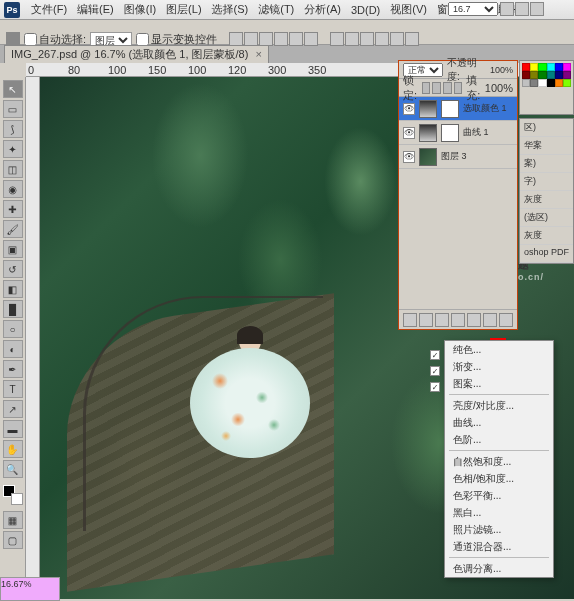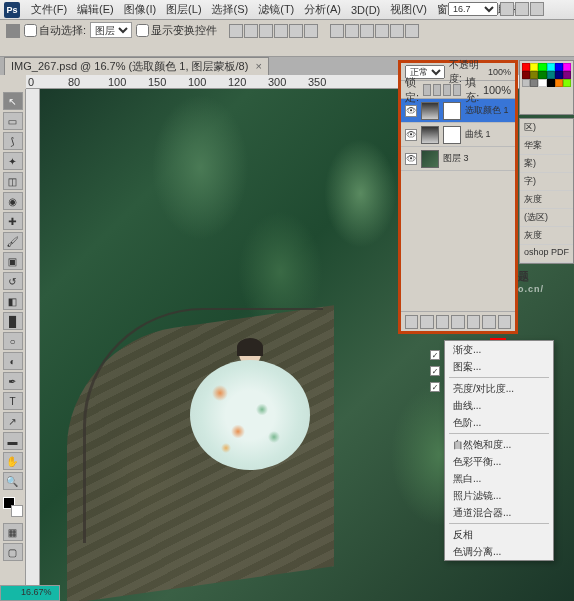--- a/index.html
+++ b/index.html
@@ -1,20 +1,20 @@
 <!DOCTYPE html>
 <html><head>
 <meta charset="utf-8">
 <style>
 *{margin:0;padding:0;box-sizing:border-box;font-family:"Microsoft YaHei",SimSun,sans-serif;font-size:11px;color:#333}
 body{background:#d4d0c8;width:574px;height:601px;overflow:hidden;position:relative}
 .menubar{height:20px;background:linear-gradient(#f0f0f0,#e0e0e0);display:flex;align-items:center;padding:0 4px;border-bottom:1px solid #999}
 .menubar .logo{width:16px;height:16px;background:#1a3d6b;border-radius:2px;margin-right:6px;display:flex;align-items:center;justify-content:center;color:#fff;font-size:9px;font-weight:bold}
 .menubar span{margin:0 5px;cursor:pointer}
-.optbar{height:22px;background:#d4d0c8;display:flex;align-items:flex-end;padding:18px 6px;border-bottom:1px solid #999;gap:4px}
+.optbar{height:22px;background:#d4d0c8;display:flex;align-items:flex-start;padding:12px 6px;border-bottom:1px solid #999;gap:4px}
 .optbar .icon{width:14px;height:14px;background:#888;display:inline-block}
 .optbar .chk{display:flex;align-items:center;gap:2px}
 .optbar select{height:16px;font-size:10px;background:#fff;border:1px solid #999}
 .tabbar{height:18px;background:#b0b0b0;display:flex;align-items:center;padding:0 4px;font-size:10px;color:#444}
 .tabbar .tab{background:#d4d0c8;padding:1px 6px;border:1px solid #888;border-bottom:none}
 .tabbar .x{margin-left:4px;color:#666}
 .ruler-h{height:14px;background:#e8e8e8;border-bottom:1px solid #999;margin-left:26px;font-size:7px;color:#555;display:flex;align-items:flex-end;padding-left:2px;overflow:hidden}
 .ruler-h span{width:40px;display:inline-block}
 .main{display:flex;height:522px;position:relative}
 .toolbox{width:26px;background:#d4d0c8;border-right:1px solid #999;display:flex;flex-direction:column;align-items:center;padding-top:2px}
@@ -42,21 +42,21 @@
 .girl .dress::before{content:"";position:absolute;inset:0;background:
  radial-gradient(circle 8px at 25% 30%,#e89050,transparent),
  radial-gradient(circle 6px at 60% 45%,#7ab890,transparent),
  radial-gradient(circle 7px at 40% 65%,#e89050,transparent),
  radial-gradient(circle 6px at 70% 70%,#7ab890,transparent),
  radial-gradient(circle 5px at 30% 80%,#e8b060,transparent)}
 .watermark{position:absolute;top:180px;right:30px;color:rgba(255,255,255,.7);font-size:18px;font-weight:bold;letter-spacing:2px}
 .watermark .sub{font-size:9px;letter-spacing:1px;color:rgba(255,255,255,.6)}
 .swatch-panel{position:absolute;right:0;top:60px;width:55px;height:55px;background:#d4d0c8;border:1px solid #888;display:grid;grid-template-columns:repeat(6,1fr);grid-auto-rows:8px;padding:2px}
 .swatch-panel div{border:1px solid rgba(0,0,0,.2)}
-.layers{position:absolute;right:56px;top:60px;width:120px;background:#d4d0c8;border:3px solid #c2410c}
+.layers{position:absolute;right:56px;top:60px;width:120px;background:#d4d0c8;border:1px solid #c2410c}
 .layers .hdr{height:18px;display:flex;align-items:center;gap:4px;padding:0 4px;border-bottom:1px solid #aaa}
 .layers .hdr select{flex:1;height:14px;font-size:9px}
 .layers .hdr2{height:18px;display:flex;align-items:center;gap:2px;padding:0 4px;border-bottom:1px solid #aaa;font-size:9px}
 .layers .hdr2 .ic{width:12px;height:12px;background:#bbb;border:1px solid #888}
 .layers .row{height:24px;display:flex;align-items:center;padding:0 4px;gap:4px;border-bottom:1px solid #bbb}
 .layers .row.sel{background:#3875d7;color:#fff}
 .layers .row .eye{width:12px;height:12px;border:1px solid #888;background:#fff;font-size:8px;display:flex;align-items:center;justify-content:center}
 .layers .row .thumb{width:18px;height:18px;background:#fff;border:1px solid #666}
 .layers .row .thumb.grad{background:linear-gradient(#333,#ccc)}
 .layers .row .thumb.img{background:linear-gradient(135deg,#2a4a35,#4a7050)}
@@ -66,21 +66,21 @@
 .layers .btnrow{height:20px;display:flex;align-items:center;justify-content:flex-end;gap:2px;padding:0 4px;border-top:1px solid #aaa}
 .layers .btnrow .b{width:14px;height:14px;background:#ccc;border:1px solid #888}
 .hl1{position:absolute;right:68px;top:338px;width:16px;height:16px;border:2px solid red;z-index:50}
 .side-menu{position:absolute;right:0;top:118px;width:55px;background:#d4d0c8;border:1px solid #888}
 .side-menu .mi{height:18px;padding:2px 4px;font-size:9px;border-bottom:1px solid #ccc;white-space:nowrap;overflow:hidden}
 .adj-menu{position:absolute;right:20px;top:340px;width:110px;background:#f0f0f0;border:1px solid #888;box-shadow:2px 2px 6px rgba(0,0,0,.3);z-index:60}
 .adj-menu .mi{height:17px;padding:2px 8px;font-size:10px;white-space:nowrap}
 .adj-menu .sep{height:1px;background:#bbb;margin:2px 4px}
 .checks{position:absolute;left:430px;top:350px;display:flex;flex-direction:column;gap:6px}
 .checks .c{width:10px;height:10px;border:1px solid #888;background:#fff;font-size:8px;display:flex;align-items:center;justify-content:center}
-.status{position:absolute;left:0;bottom:0;width:60px;height:16px;background:#14b8a6;border:1px solid #999;font-size:9px;padding:1px 20px}
+.status{position:absolute;left:0;bottom:0;width:60px;height:24px;background:#f0abfc;border:1px solid #999;font-size:9px;padding:1px 0}
 .zoombox{position:absolute;right:30px;top:2px;display:flex;align-items:center;gap:2px}
 .zoombox select{height:14px;font-size:9px;width:50px}
 .btnset{display:flex;gap:1px}
 .btnset .bb{width:14px;height:14px;background:#ccc;border:1px solid #888}
 </style>
 </head>
 <body>
 
 <div class="menubar">
  <div class="logo">Ps</div>
@@ -280,30 +280,31 @@
  <div class="mi">oshop PDF</div>
 </div>
 
 <div class="checks">
  <div class="c">✓</div>
  <div class="c">✓</div>
  <div class="c">✓</div>
 </div>
 
 <div class="adj-menu" id="adjmenu">
+    <div class="mi">纯色...</div>
     <div class="mi">渐变...</div>
     <div class="mi">图案...</div>
     <div class="sep"></div>
     <div class="mi">亮度/对比度...</div>
     <div class="mi">曲线...</div>
     <div class="mi">色阶...</div>
     <div class="sep"></div>
     <div class="mi">自然饱和度...</div>
+    <div class="mi">色相/饱和度...</div>
     <div class="mi">色彩平衡...</div>
     <div class="mi">黑白...</div>
     <div class="mi">照片滤镜...</div>
     <div class="mi">通道混合器...</div>
     <div class="sep"></div>
-    <div class="mi">反相</div>
     <div class="mi">色调分离...</div>
   </div>
 
 <div class="status">16.67%</div>
 
 </body></html>

